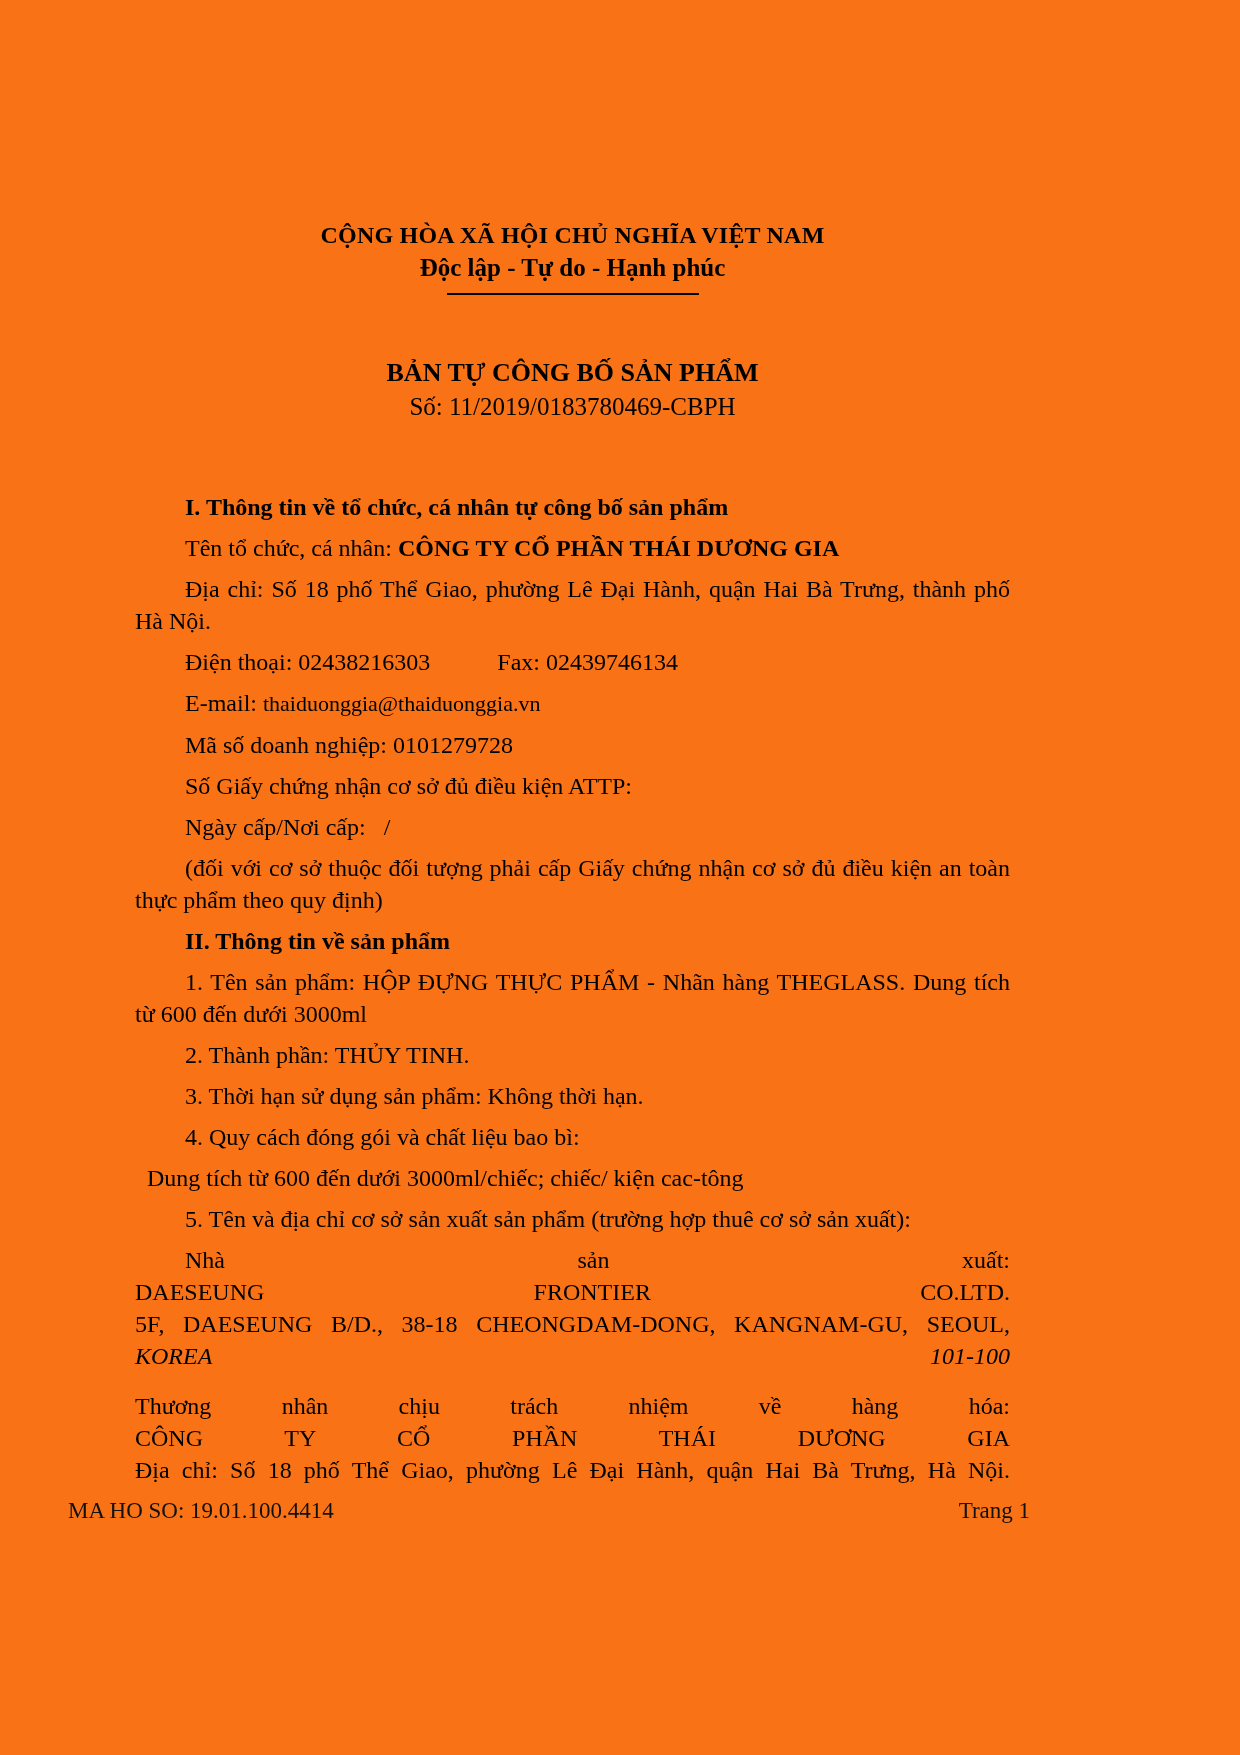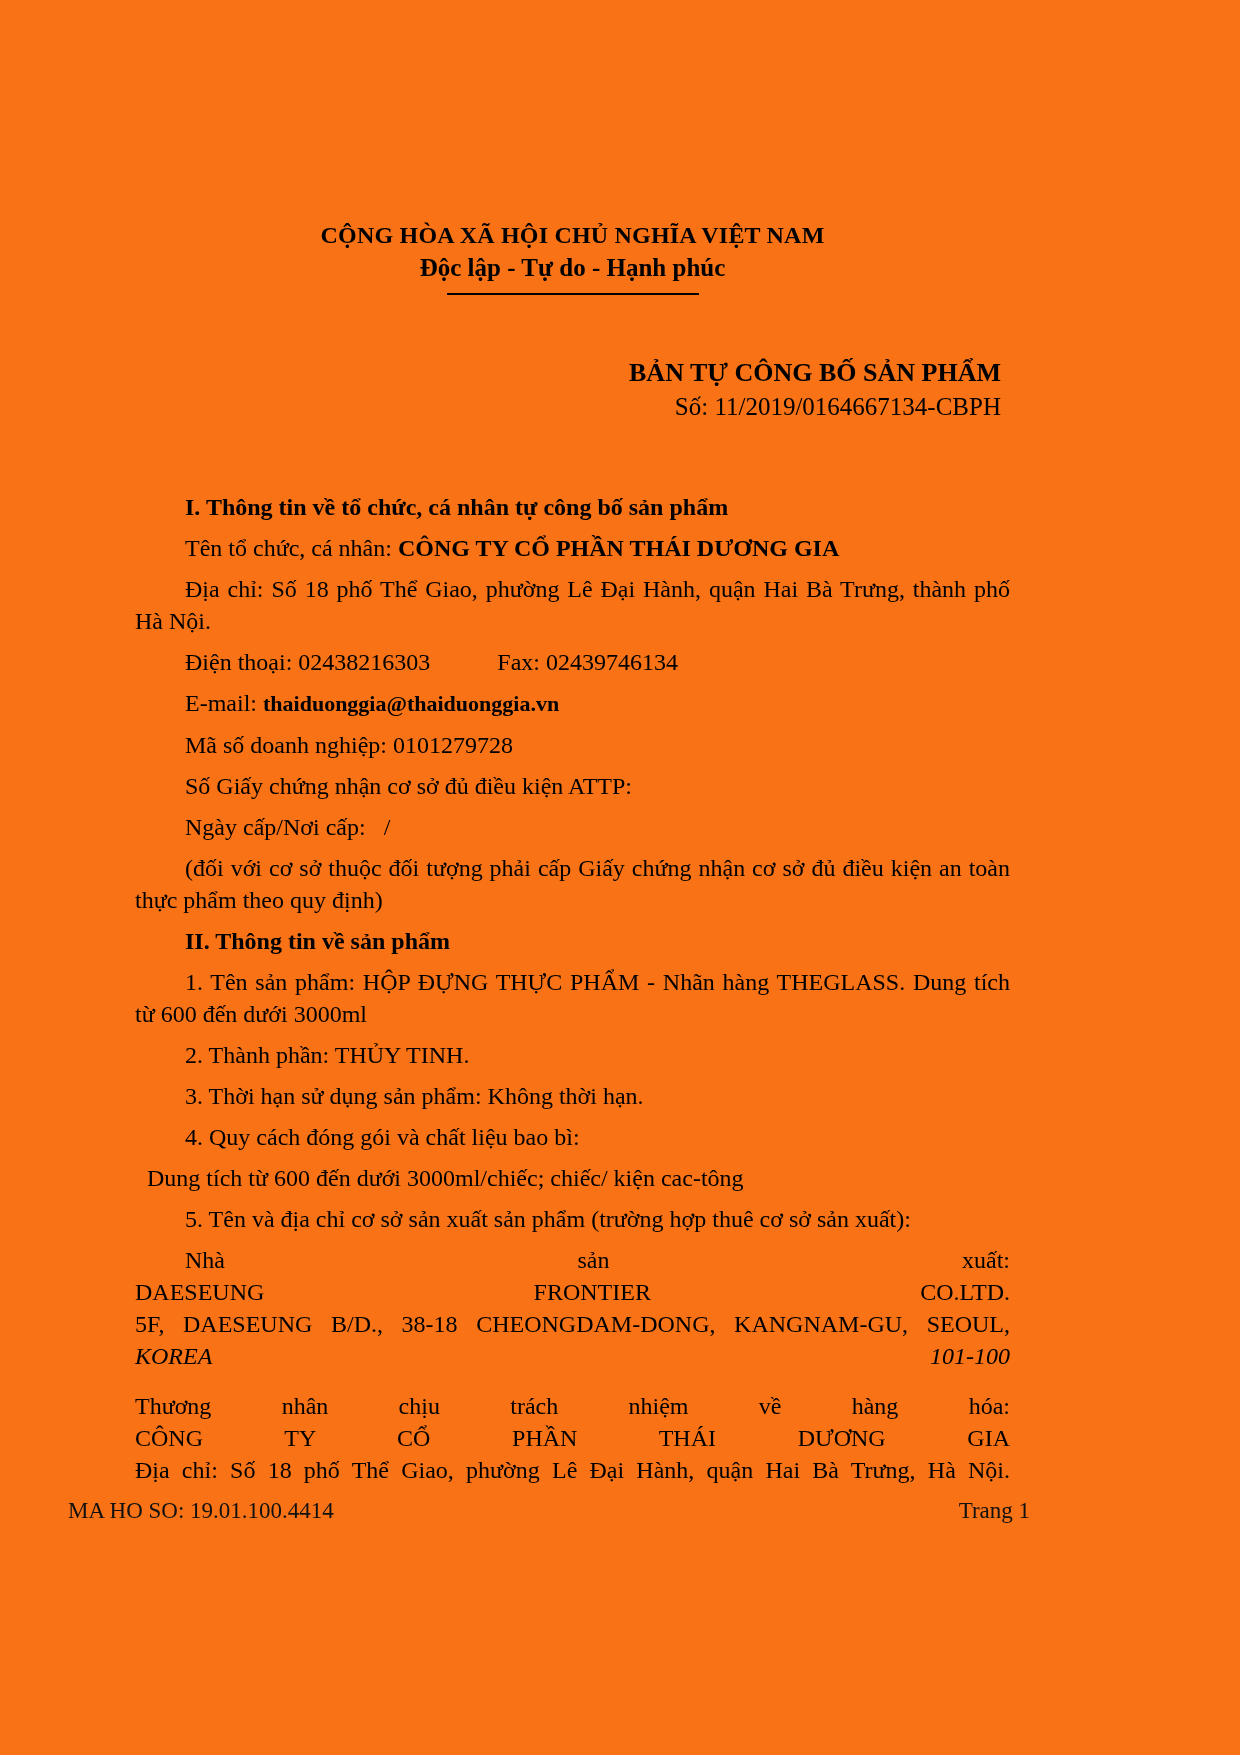--- a/index.html
+++ b/index.html
@@ -21,39 +21,39 @@
     position: absolute;
     left: 135px; top: 220px; width: 875px;
     text-align: center;
   }
   .motto1 { font-size: 24px; font-weight: bold; line-height: 31px; letter-spacing: 0.2px; }
   .motto2 { font-size: 25px; font-weight: bold; line-height: 33px; font-family: Liberation Serif, serif; }
   .rule   { width: 252px; height: 0; border-top: 2px solid #000; margin: 9px auto 0 auto; }
 
   .title-block {
     position: absolute;
-    left: 126px; top: 356px; width: 875px;
-    text-align: right;
+    left: 135px; top: 356px; width: 875px;
+    text-align: center;
   }
   .title-main   { font-size: 26px; font-weight: bold; line-height: 34px; }
   .title-number { font-size: 25px; line-height: 33px; }
 
   .body-block {
     position: absolute;
     left: 135px; top: 462px; width: 875px;
     font-size: 24px; line-height: 32px; margin-top: 29px;
   }
   .body-block p { margin: 0 0 9px 0; }
   .indent       { text-indent: 50px; }
   .small-indent { text-indent: 12px; }
   .justify      { text-align: justify; }
   .bold         { font-weight: bold; }
   .tab          { display: inline-block; width: 55px; }
   .slash        { margin-left: 12px; }
-  .email-val    { font-size: 22px; font-weight: bold; }
+  .email-val    { font-size: 22px; }
 
   .spread {
     text-align: justify;
     text-align-last: justify;
     margin: 0;
     line-height: 32px;
   }
   .indent-pad { padding-left: 50px; }
   .row-split {
     display: flex;
@@ -78,21 +78,21 @@
 <div class="page">
 
   <header class="header">
     <div class="motto1">CỘNG HÒA XÃ HỘI CHỦ NGHĨA VIỆT NAM</div>
     <div class="motto2">Độc lập - Tự do - Hạnh phúc</div>
     <div class="rule"></div>
   </header>
 
   <section class="title-block">
     <div class="title-main">BẢN TỰ CÔNG BỐ SẢN PHẨM</div>
-    <div class="title-number">Số: 11/2019/0164667134-CBPH</div>
+    <div class="title-number">Số: 11/2019/0183780469-CBPH</div>
   </section>
 
   <section class="body-block">
 
     <p class="indent bold">I. Thông tin về tổ chức, cá nhân tự công bố sản phẩm</p>
 
     <p class="indent">
       <span>Tên tổ chức, cá nhân:</span>
       <span class="bold">CÔNG TY CỔ PHẦN THÁI DƯƠNG GIA</span>
     </p>

